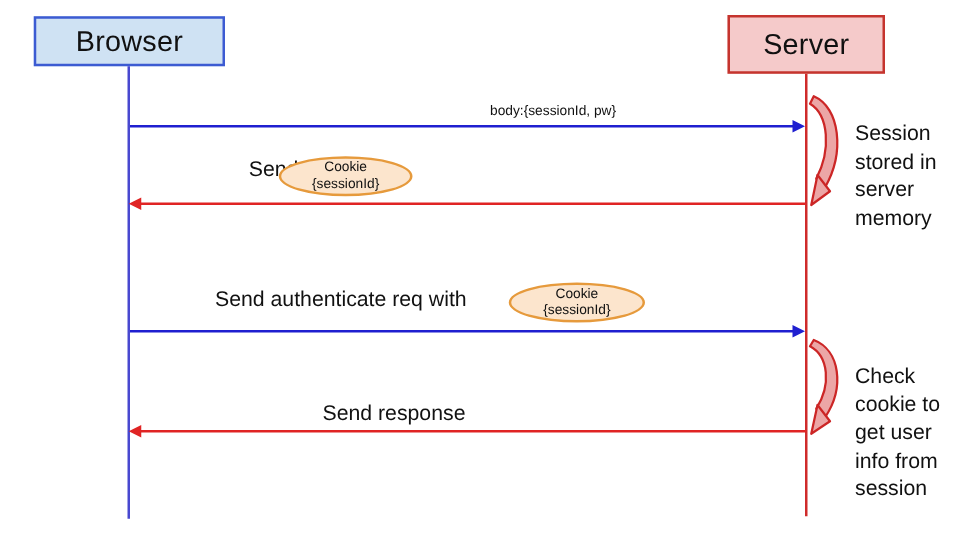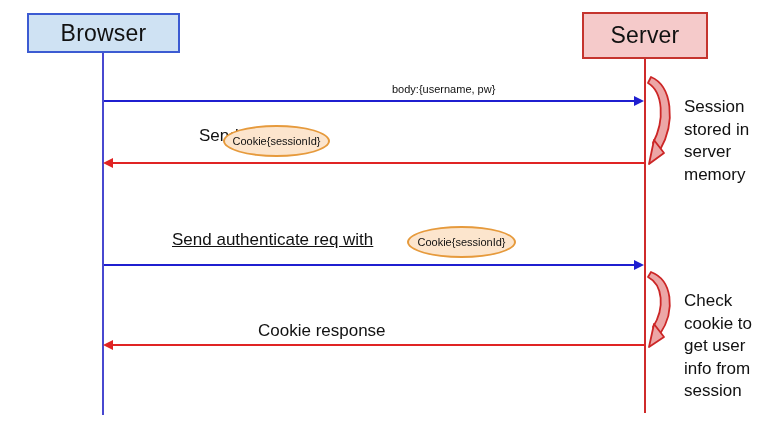--- a/index.html
+++ b/index.html
@@ -28,26 +28,26 @@
   .m4{left:112px;top:344px;width:533px;}
   .head{position:absolute;width:0;height:0;top:-4px;}
   .head-right{right:-9px;border-top:5px solid transparent;border-bottom:5px solid transparent;border-left:10px solid #1f1fd0;}
   .head-left{left:-9px;border-top:5px solid transparent;border-bottom:5px solid transparent;border-right:10px solid #e02424;}
   
   .label{position:absolute;font-size:17px;white-space:nowrap;}
   .lbl-post{left:253px;top:63px;}
   .lbl-body{left:392px;top:83px;font-size:11px;}
   .lbl-sends{left:167px;top:126px;margin-left:32px;}
   .lbl-tobrowser{left:338px;top:126px;}
-  .lbl-auth{left:172px;top:230px;text-decoration:underline;}
+  .lbl-auth{left:172px;top:230px;}
   .lbl-resp{left:258px;top:321px;}
   
   .cookie{
     position:absolute;background:#fce5cd;border:2px solid #e69a3c;border-radius:50%;
-    display:flex;align-items:center;justify-content:center;
+    display:flex;flex-direction:column;align-items:center;justify-content:center;
     font-size:11px;line-height:13px;box-sizing:border-box;
   }
   .cookie1{left:223px;top:125px;width:107px;height:32px;}
   .cookie2{left:407px;top:226px;width:109px;height:32px;}
   
   .note{position:absolute;font-size:17px;line-height:22.5px;}
   .note1{left:684px;top:96px;width:80px;}
   .note2{left:684px;top:290px;width:86px;}
   
   .loop{position:absolute;}
@@ -62,21 +62,21 @@
   <div class="actor actor-server">
     <span>Server</span>
   </div>
   <div class="actor actor-browser">
     <span>Browser</span>
   </div>
 
   <div class="lifeline lifeline-browser"></div>
   <div class="lifeline lifeline-server"></div>
 
-  <div class="label lbl-body">body:{username, pw}</div>
+  <div class="label lbl-body">body:{sessionId, pw}</div>
   <div class="msg-line msg-blue m1">
     <i class="head head-right"></i>
   </div>
 
   <div class="label lbl-sends">Sends</div>
   <div class="cookie cookie1">
     <div>Cookie</div>
     <div>{sessionId}</div>
   </div>
   <div class="msg-line msg-red m2">
@@ -85,21 +85,21 @@
 
   <div class="label lbl-auth">Send authenticate req with</div>
   <div class="cookie cookie2">
     <div>Cookie</div>
     <div>{sessionId}</div>
   </div>
   <div class="msg-line msg-blue m3">
     <i class="head head-right"></i>
   </div>
 
-  <div class="label lbl-resp">Cookie response</div>
+  <div class="label lbl-resp">Send response</div>
   <div class="msg-line msg-red m4">
     <i class="head head-left"></i>
   </div>
 
   <svg class="loop loop1" width="36" height="100" viewBox="0 0 36 100">
     <path d="M 5,7 C 26,16 30,52 14,80 L 7,73 C 19,50 17,22 2,13 Z" fill="#eca6a6" stroke="#cc2626" stroke-width="1.8" stroke-linejoin="round"></path>
     <polygon points="3,94 18,83 8,70" fill="#eca6a6" stroke="#cc2626" stroke-width="1.8" stroke-linejoin="round"></polygon>
   </svg>
   <div class="note note1">Session stored in server memory</div>
 

